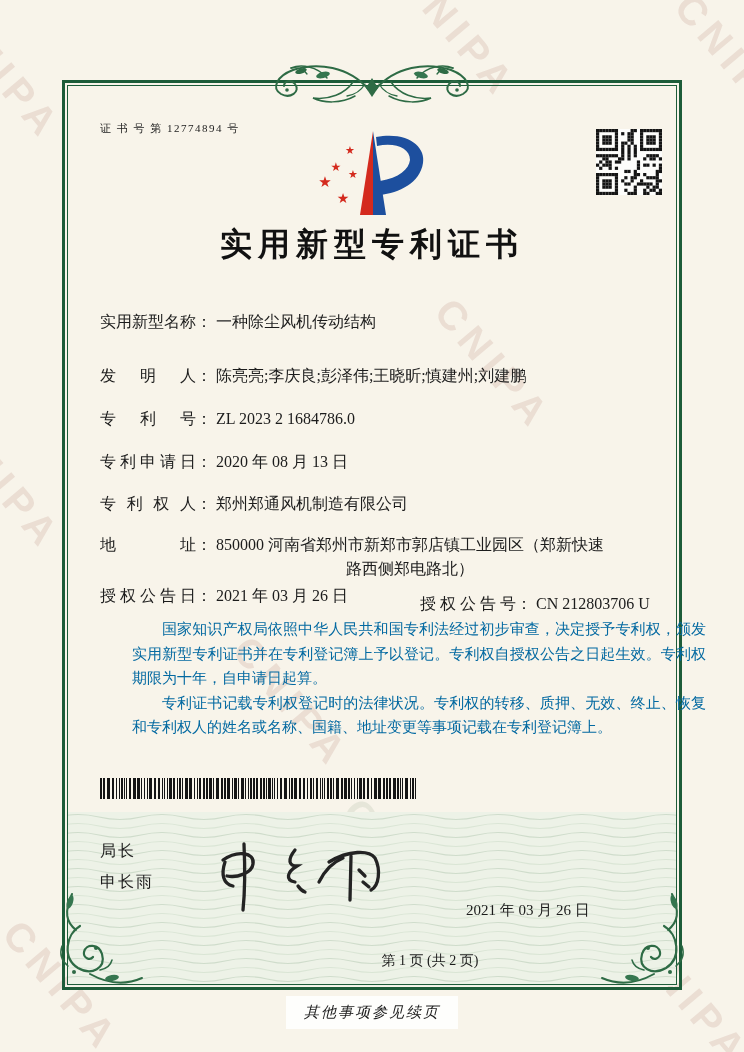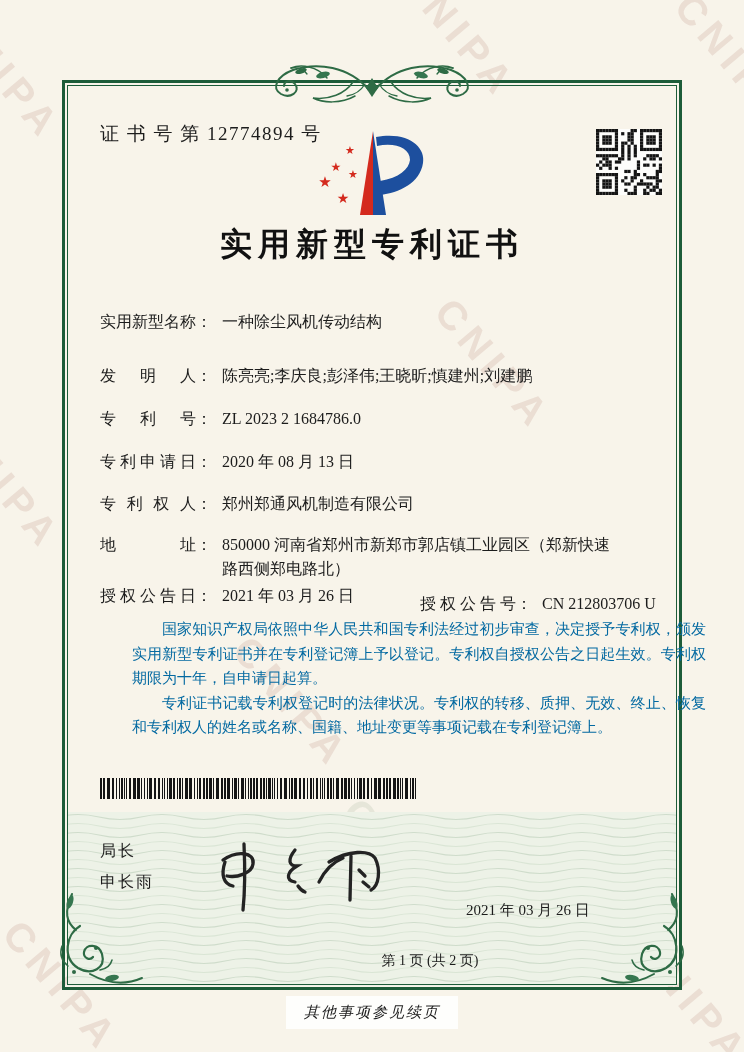--- a/index.html
+++ b/index.html
@@ -11,27 +11,27 @@
       transform-origin:left top;z-index:1;white-space:nowrap;user-select:none;}
   .wm.faint{color:rgba(170,180,160,0.22);}
   
   .frame{position:absolute;left:62px;top:80px;width:620px;height:910px;box-sizing:border-box;
          border:3px solid #1d5c39;z-index:3;}
   .frame::before{content:"";position:absolute;inset:2px;border:1px solid #1d5c39;}
   .orn{position:absolute;z-index:5;}
   .band{position:absolute;left:67px;top:812px;z-index:2;}
   
   .content-item{position:absolute;z-index:4;}
-  .cert-no{left:100px;top:121px;font-size:19px;letter-spacing:1.5px;}
+  .cert-no{left:100px;top:121px;font-size:11px;letter-spacing:1.5px;}
   .title{left:62px;top:223px;width:620px;text-align:center;font-size:32px;font-weight:700;
          letter-spacing:6px;color:#111;}
   .frow{left:100px;width:556px;font-size:16px;line-height:24px;display:flex;align-items:flex-start;}
   .flabel{display:inline-block;width:96px;text-align:justify;text-align-last:justify;flex:0 0 96px;}
   .fcolon{flex:0 0 auto;}
-  .fvalue{white-space:pre-line;margin-left:10px;}
+  .fvalue{white-space:pre-line;margin-left:4px;text-align:center;}
   .pair2{position:absolute;left:320px;top:8px;display:flex;}
   .paras{left:84px;top:617px;width:574px;font-size:15px;line-height:24.5px;text-align:justify;
          color:#0369a1;margin-left:48px;}
   .paras p{margin:0;text-indent:2em;}
   .signer{left:100px;font-size:16px;letter-spacing:2px;}
   .issue-date{left:466px;top:901px;font-size:15px;}
   .page-ind{left:62px;top:952px;width:736px;text-align:center;font-size:14px;z-index:4;}
   .note{left:50%;top:996px;transform:translateX(-50%);background:#fefefc;padding:7px 18px;
         font-size:15px;font-style:italic;letter-spacing:2px;z-index:6;}
 </style>

